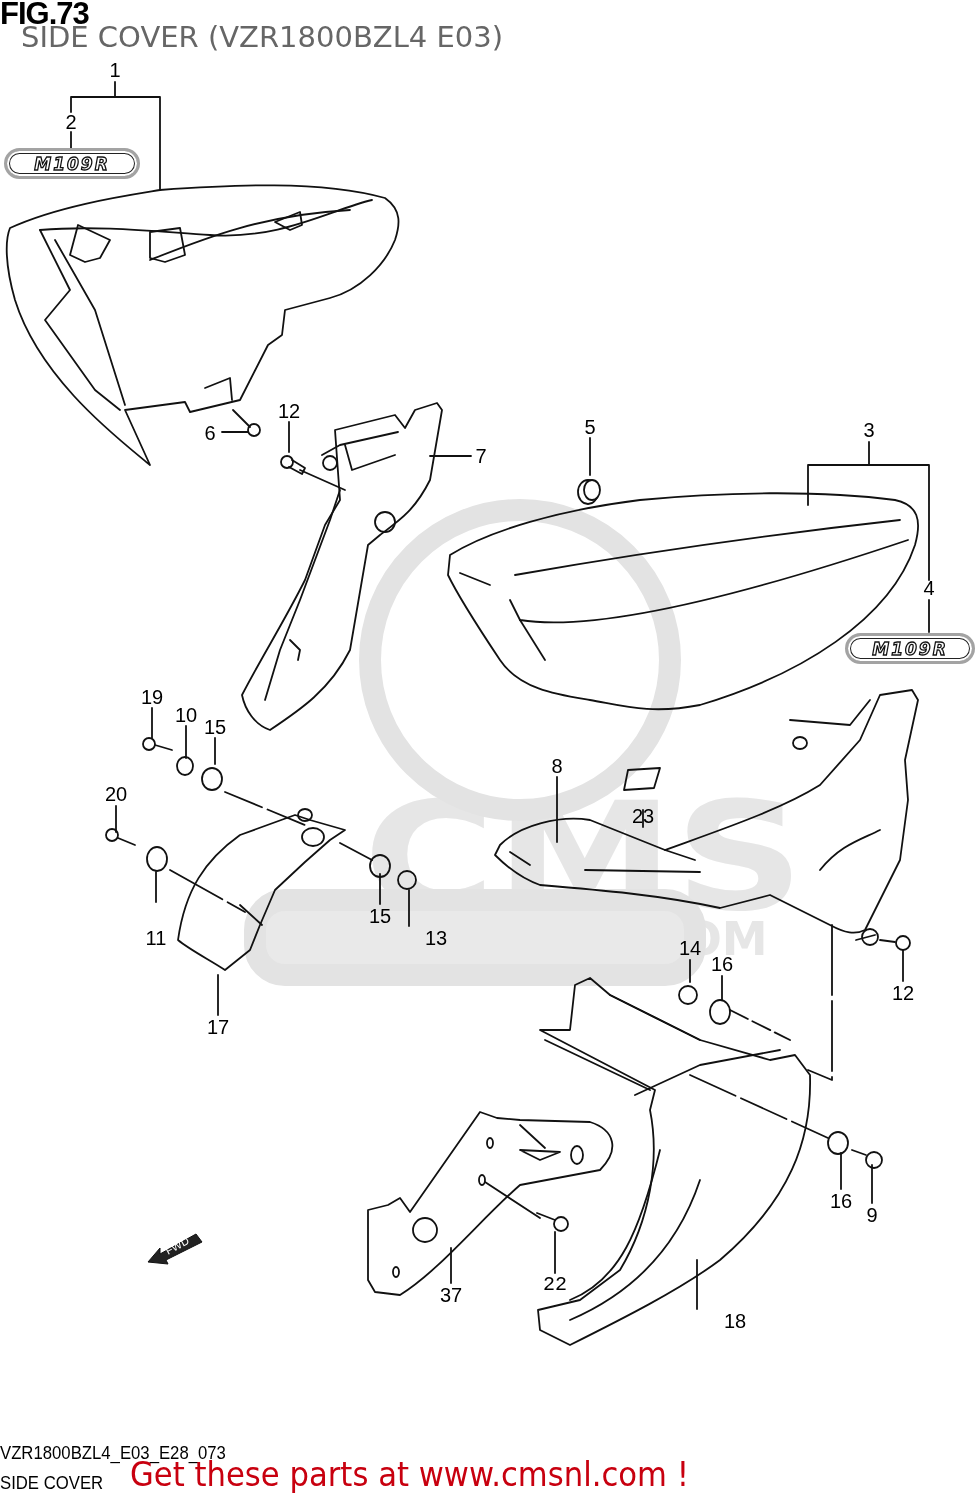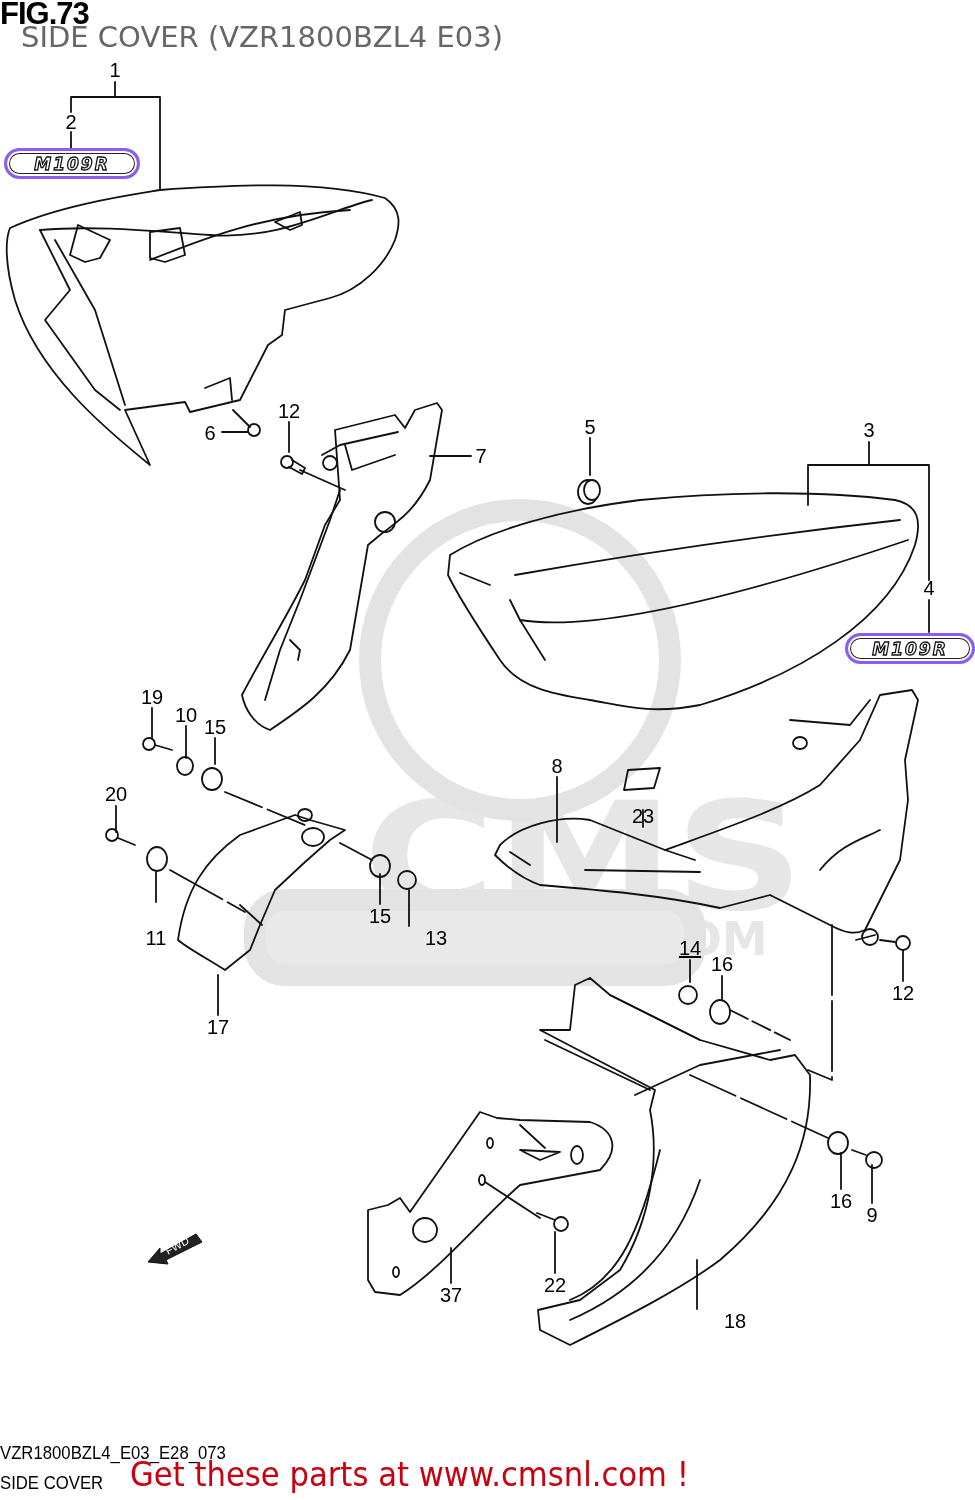--- a/index.html
+++ b/index.html
@@ -5,21 +5,21 @@
   html,body{margin:0;padding:0;background:#fff;}
   body{width:975px;height:1500px;position:relative;overflow:hidden;font-family:"Liberation Sans",sans-serif;}
   .fig-title{position:absolute;left:0;top:-4px;font-family:"Liberation Sans",sans-serif;font-weight:bold;font-size:31px;color:#000;letter-spacing:-1px;z-index:3;}
   .fig-subtitle{position:absolute;left:21px;top:20px;font-family:"DejaVu Sans",sans-serif;font-size:29px;color:#666;z-index:2;}
   svg.diagram{position:absolute;left:0;top:0;}
   .callout{position:absolute;font-family:"Liberation Sans",sans-serif;font-size:20px;color:#000;transform:translate(-50%,0);line-height:20px;}
   .footer-code{position:absolute;left:0;top:1442px;font-family:"Liberation Sans",sans-serif;font-size:19px;color:#000;transform:scaleX(0.88);transform-origin:left;}
   .footer-name{position:absolute;left:0;top:1472px;font-family:"Liberation Sans",sans-serif;font-size:19px;color:#000;transform:scaleX(0.88);transform-origin:left;}
   .promo{position:absolute;left:130px;top:1455px;font-family:"DejaVu Sans",sans-serif;font-size:33px;color:#c8000f;white-space:nowrap;transform:scaleX(0.93);transform-origin:left;}
   .wm{position:absolute;font-family:"DejaVu Sans",sans-serif;font-weight:bold;color:#e3e3e3;white-space:nowrap;}
-  .emblem{position:absolute;border:3px solid #8b5cf6;border-radius:20px;background:#fff;box-shadow:inset 0 0 0 2px #fff,inset 0 0 0 3px #222;display:flex;align-items:center;justify-content:center;font-family:"DejaVu Sans",sans-serif;font-weight:bold;font-style:italic;color:#fff;-webkit-text-stroke:1.3px #111;letter-spacing:2px;}
+  .emblem{position:absolute;border:3px solid #a3a3a3;border-radius:20px;background:#fff;box-shadow:inset 0 0 0 2px #fff,inset 0 0 0 3px #222;display:flex;align-items:center;justify-content:center;font-family:"DejaVu Sans",sans-serif;font-weight:bold;font-style:italic;color:#fff;-webkit-text-stroke:1.3px #111;letter-spacing:2px;}
   .fwd{position:absolute;left:146px;top:1228px;width:58px;height:38px;}
 </style>
 </head>
 <body>
 
 <div class="wm" style="left:400px;top:770px;font-size:150px;color:#e6e6e6;transform:scaleX(1.2);">CMS</div>
 <div class="wm" style="left:285px;top:912px;font-size:46px;color:#e6e6e6;">WWW.CMSNL.COM</div>
 
 <svg class="diagram" width="975" height="1500" viewBox="0 0 975 1500" fill="none" stroke="#111" stroke-width="1.8" stroke-linejoin="round" stroke-linecap="round">
 
@@ -197,26 +197,26 @@
     <div class="callout" style="left: 929px; top: 578px;">4</div>
     <div class="callout" style="left: 152px; top: 687px;">19</div>
     <div class="callout" style="left: 186px; top: 705px; text-align: right;">10</div>
     <div class="callout" style="left: 215px; top: 717px;">15</div>
     <div class="callout" style="left: 116px; top: 784px;">20</div>
     <div class="callout" style="left: 557px; top: 756px;">8</div>
     <div class="callout" style="left: 643px; top: 806px;">23</div>
     <div class="callout" style="left: 156px; top: 928px;">11</div>
     <div class="callout" style="left: 380px; top: 906px;">15</div>
     <div class="callout" style="left: 409px; top: 928px; margin-left: 27px;">13</div>
-    <div class="callout" style="left: 690px; top: 938px; text-decoration: underline;">14</div>
+    <div class="callout" style="left: 690px; top: 938px;">14</div>
     <div class="callout" style="left: 722px; top: 954px;">16</div>
     <div class="callout" style="left: 903px; top: 983px;">12</div>
     <div class="callout" style="left: 218px; top: 1017px;">17</div>
     <div class="callout" style="left: 841px; top: 1191px;">16</div>
     <div class="callout" style="left: 872px; top: 1205px;">9</div>
-    <div class="callout" style="left: 555px; top: 1275px;">22</div>
+    <div class="callout" style="left: 555px; top: 1275px; font-family: Liberation Mono, monospace;">22</div>
     <div class="callout" style="left: 451px; top: 1285px;">37</div>
     <div class="callout" style="left: 735px; top: 1311px;">18</div>
   </div>
 
 <div class="footer-code">VZR1800BZL4_E03_E28_073</div>
 <div class="footer-name">SIDE COVER</div>
 <div class="promo">Get these parts at www.cmsnl.com !</div>
 
 </body></html>

